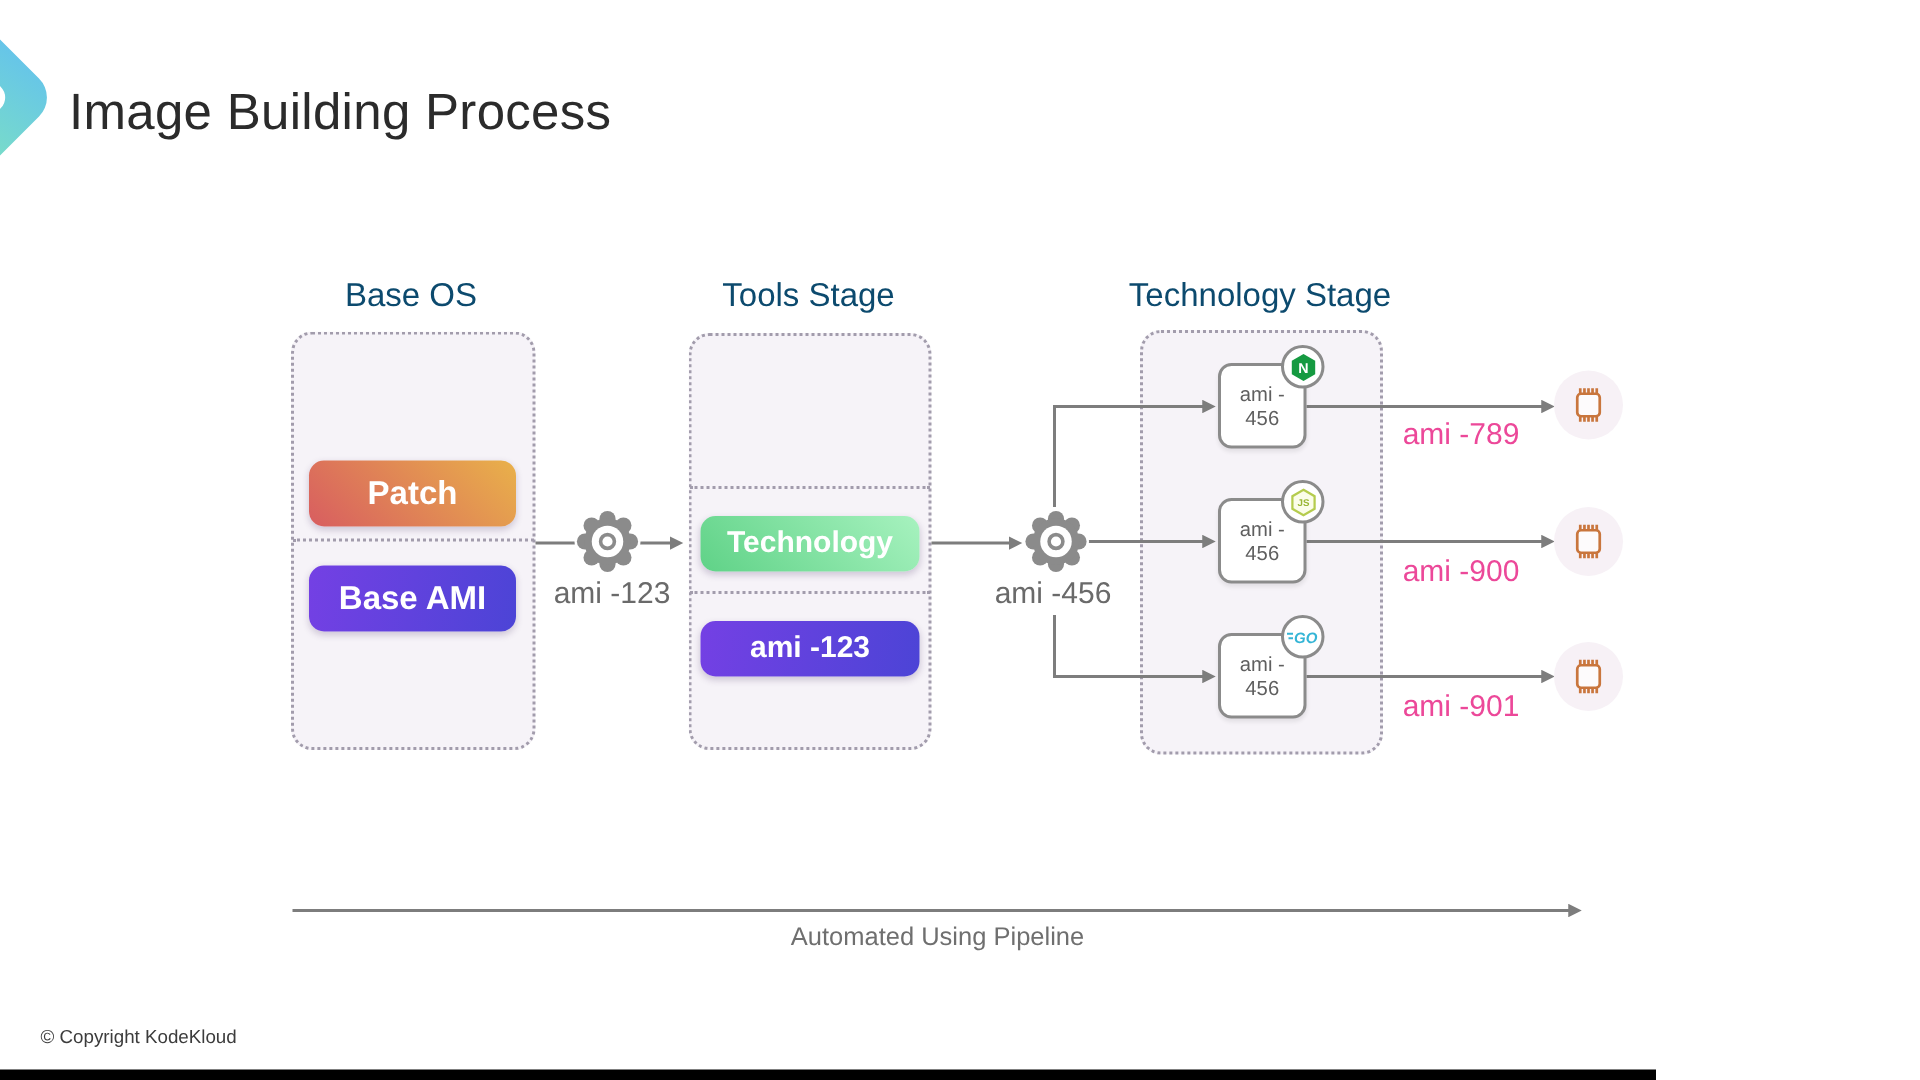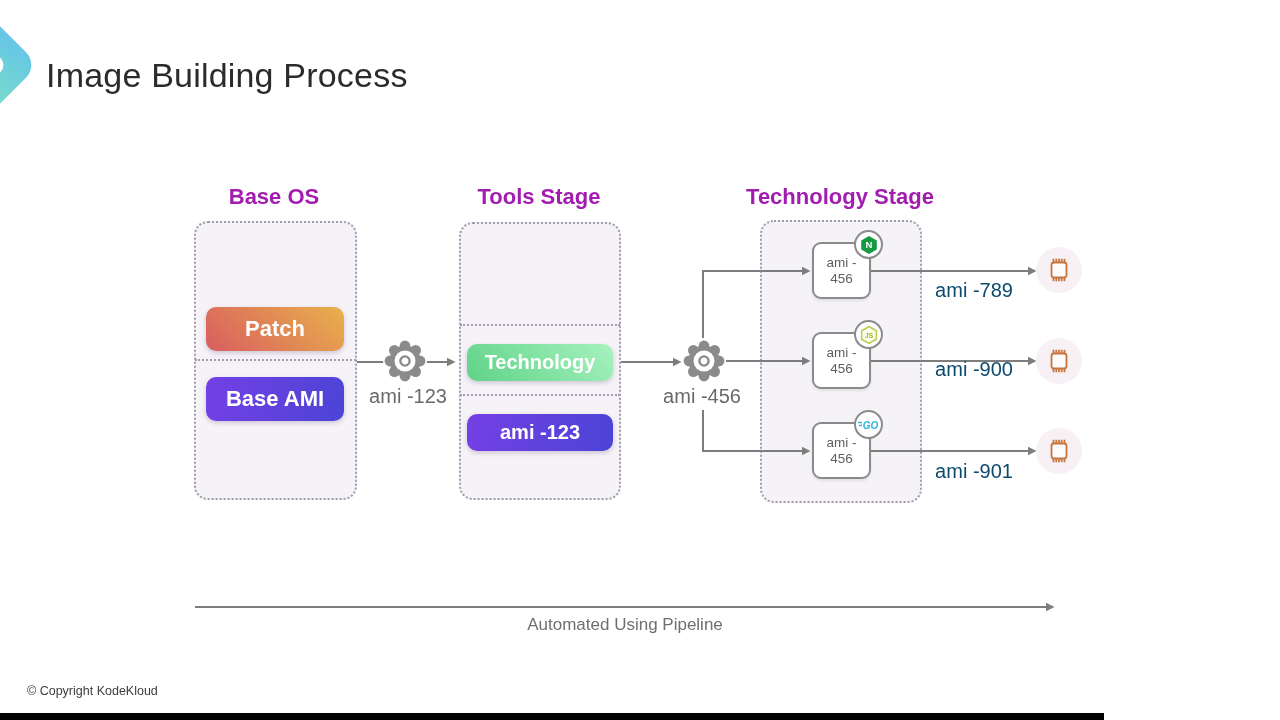--- a/index.html
+++ b/index.html
@@ -11,21 +11,21 @@
   .logo-diamond { position: absolute; left: 5px; top: 24px; width: 76px; height: 76px;
     border-radius: 18px; transform: rotate(45deg);
     background: linear-gradient(170deg, #66c5e9 5%, #7bdfc5 90%); }
   .logo-notch { position: absolute; left: -2px; top: 34px; width: 56px; height: 56px;
     border-radius: 10px; transform: rotate(45deg); background: #ffffff; }
 
   .title { position: absolute; left: 46px; top: 56px; font-size: 34px; font-weight: 500;
     color: #2b2b2b; letter-spacing: .2px; }
 
   .heading { position: absolute; top: 184px; transform: translateX(-50%); white-space: nowrap;
-    font-size: 22px; font-weight: 700; color: #a21caf; }
+    font-size: 22px; font-weight: 400; color: #0c4a6e; }
   .h-base { left: 274px; } .h-tools { left: 539px; } .h-tech { left: 840px; }
 
   .container { position: absolute; background: #f6f3f8; border: 2px dotted #a29cac; border-radius: 14px; }
   .c1 { left: 194px; top: 221px; width: 163px; height: 279px; }
   .c2 { left: 459px; top: 222px; width: 162px; height: 278px; }
   .c3 { left: 760px; top: 220px; width: 162px; height: 283px; }
 
   .sep { position: absolute; height: 0; border-top: 2px dotted #a29cac; }
   .sep1  { left: 195px; top: 359px; width: 161px; }
   .sep2a { left: 460px; top: 324px; width: 160px; }
@@ -56,22 +56,22 @@
     line-height: 16px; display: flex; flex-direction: column; align-items: center;
     justify-content: center; text-align: center; box-shadow: 0 2px 3px rgba(0,0,0,.08); }
   .n1 { top: 242px; } .n2 { top: 332px; } .n3 { top: 422px; }
 
   .badge { position: absolute; left: 854px; width: 29px; height: 29px; background: #fff;
     border: 2px solid #8b8b8b; border-radius: 50%; display: flex;
     align-items: center; justify-content: center; }
   .b1 { top: 230px; } .b2 { top: 320px; } .b3 { top: 410px; }
 
   .outlabel { position: absolute; transform: translateX(-50%); white-space: nowrap;
-    font-size: 20px; color: #0c4a6e; text-align: center; }
-  .o1 { left: 974px; top: 279px; } .o2 { left: 974px; top: 358px; } .o3 { left: 974px; top: 460px; }
+    font-size: 20px; color: #ec4899; text-align: center; }
+  .o1 { left: 974px; top: 279px; } .o2 { left: 974px; top: 370px; } .o3 { left: 974px; top: 460px; }
 
   .chipwrap { position: absolute; left: 1036px; width: 46px; height: 46px; border-radius: 50%;
     background: #f7f1f6; display: flex; align-items: center; justify-content: center; }
   .ch1 { top: 247px; } .ch2 { top: 338px; } .ch3 { top: 428px; }
 
   .pipeline-label { position: absolute; left: 625px; top: 615px; transform: translateX(-50%);
     font-size: 17px; color: #6f6f6f; white-space: nowrap; }
 
   .copyright { position: absolute; left: 27px; top: 684px; font-size: 12.5px; color: #3c3c3c; }
   .blackbar { position: absolute; left: 0; bottom: 0; width: 1280px; height: 7px; background: #000; }

